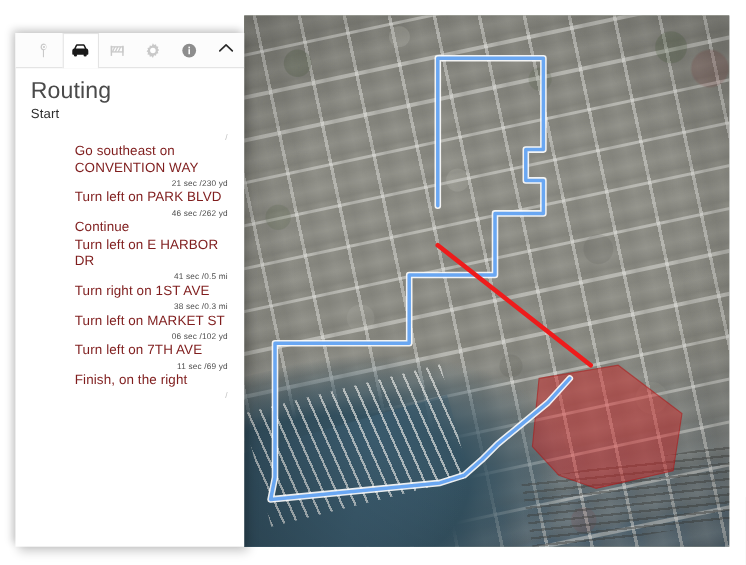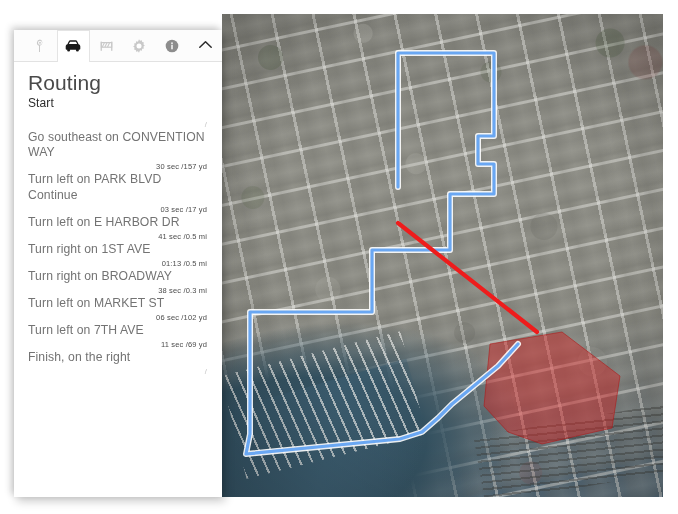--- a/index.html
+++ b/index.html
@@ -230,24 +230,25 @@
     font-size: 7.5px;
     color: #4c4c4c;
     letter-spacing: .15px;
     line-height: 11px;
     padding-right: 1px;
     white-space: nowrap;
   }
   .step-metric.faint { color: #c2c2c2; }
   .step-text {
     font-size: 12.2px;
-    color: #737373;
+    color: #7f1d1d;
     line-height: 15px;
     letter-spacing: .1px;
     padding-bottom: 1px;
+    margin-left: 40px;
   }
 </style>
 </head>
 <body>
 
 <div id="app">
 
   <div class="map">
     <div class="map-imagery">
       <div class="layer-base"></div>
@@ -341,37 +342,33 @@
     <div class="panel-body">
       <div class="title">Routing</div>
       <div class="subtitle">Start</div>
 
       <div class="steps" id="steps-list">
           <div class="step">
             <div class="step-metric faint">/</div>
             <div class="step-text">Go southeast on CONVENTION WAY</div>
           </div>
           <div class="step">
-            <div class="step-metric">30 sec /157 yd</div>
+            <div class="step-metric">21 sec /230 yd</div>
             <div class="step-text">Turn left on PARK BLVD</div>
           </div>
           <div class="step">
+            <div class="step-metric">46 sec /262 yd</div>
             <div class="step-text">Continue</div>
           </div>
           <div class="step">
-            <div class="step-metric">03 sec /17 yd</div>
             <div class="step-text">Turn left on E HARBOR DR</div>
           </div>
           <div class="step">
             <div class="step-metric">41 sec /0.5 mi</div>
             <div class="step-text">Turn right on 1ST AVE</div>
-          </div>
-          <div class="step">
-            <div class="step-metric">01:13 /0.5 mi</div>
-            <div class="step-text">Turn right on BROADWAY</div>
           </div>
           <div class="step">
             <div class="step-metric">38 sec /0.3 mi</div>
           </div>
           <div class="step">
             <div class="step-text">Turn left on MARKET ST</div>
           </div>
           <div class="step">
             <div class="step-metric">06 sec /102 yd</div>
             <div class="step-text">Turn left on 7TH AVE</div>

